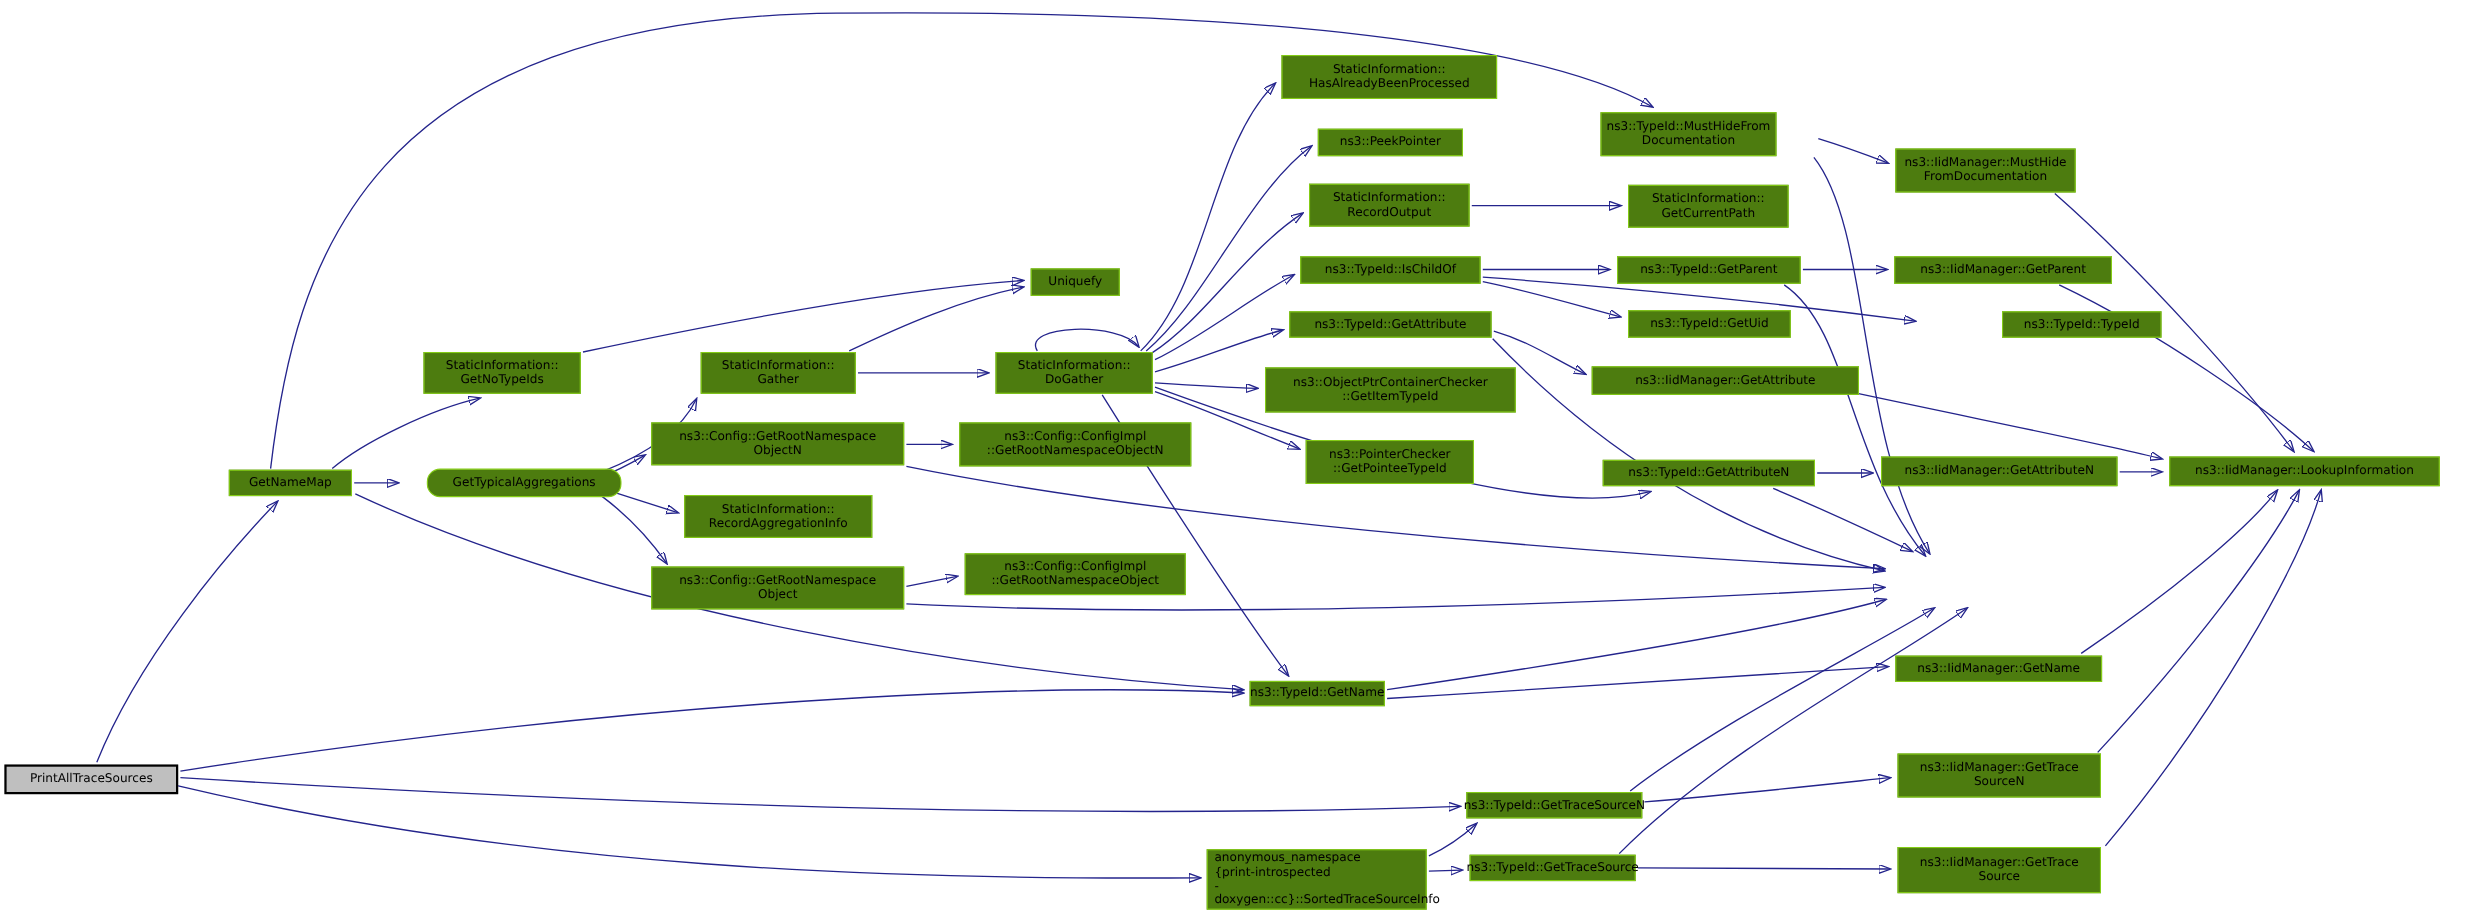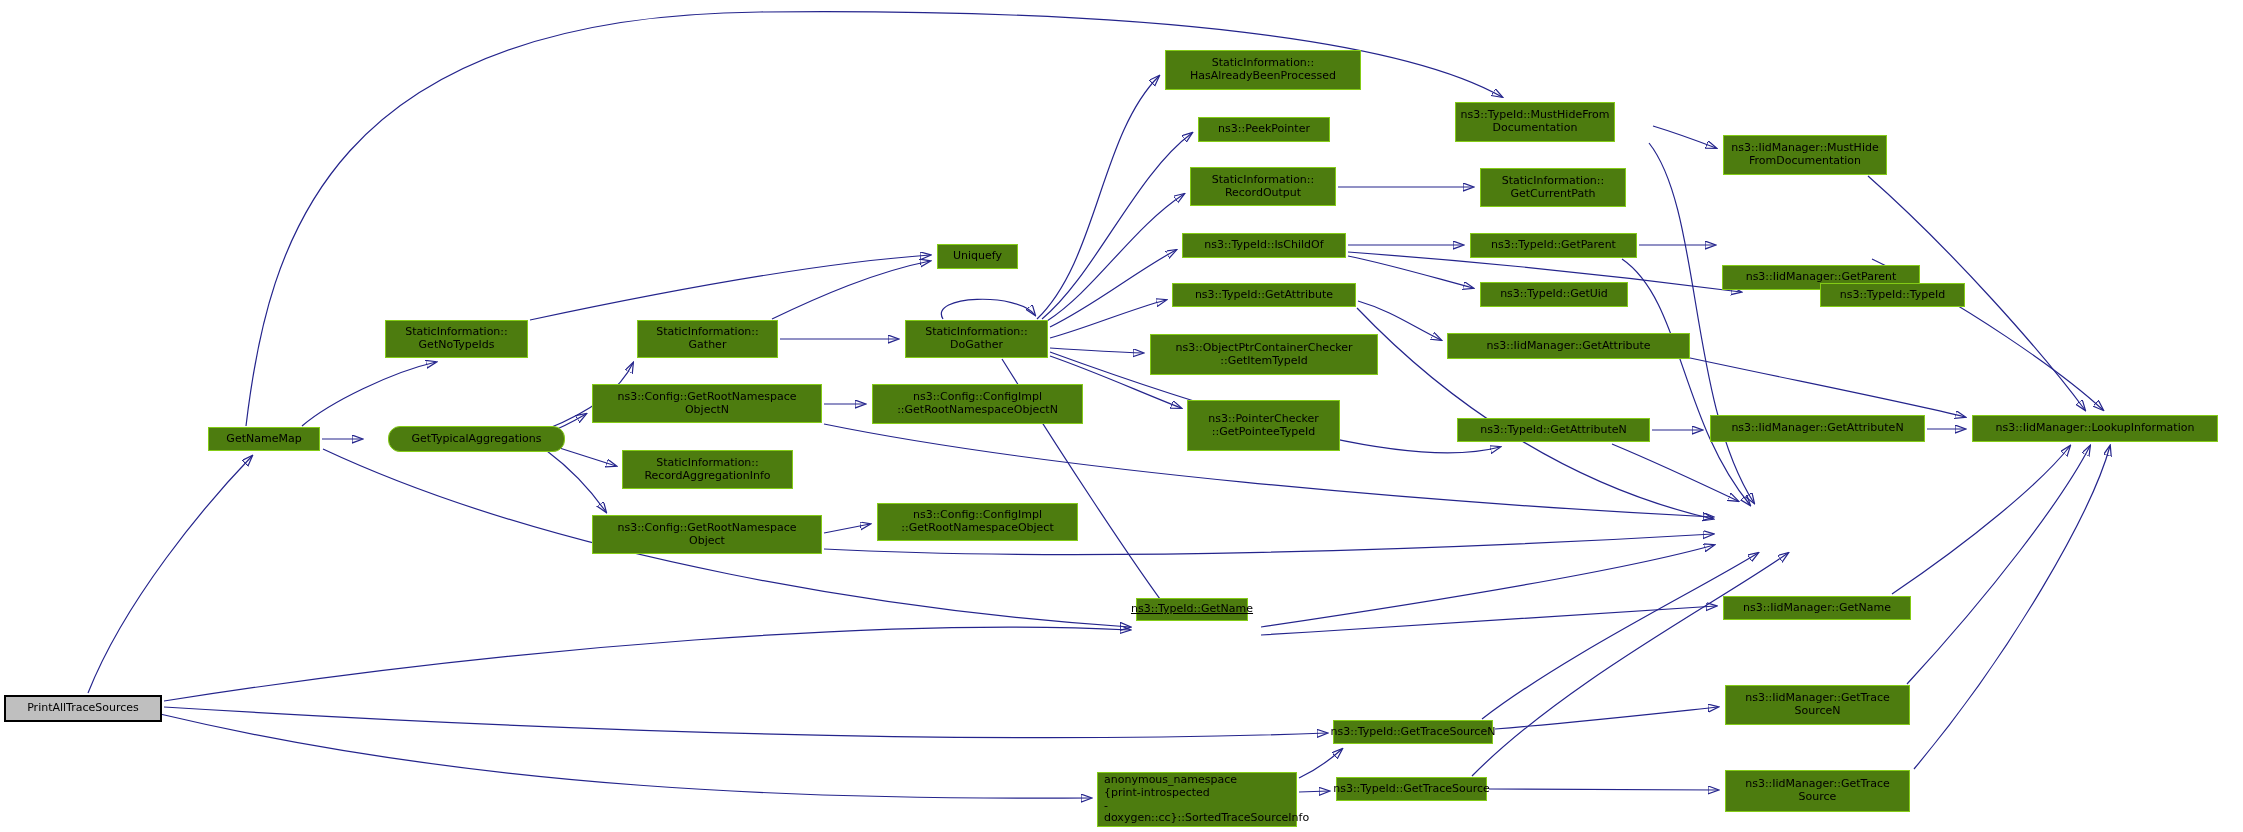--- a/index.html
+++ b/index.html
@@ -156,52 +156,52 @@
   <div class="node" style="left:1182px;top:233px;width:164px;height:25px;">
       <span>ns3::TypeId::IsChildOf</span>
     </div>
   <div class="node" style="left:1172px;top:283px;width:184px;height:24px;">
       <span>ns3::TypeId::GetAttribute</span>
     </div>
   <div class="node" style="left:1150px;top:334px;width:228px;height:41px;">
       <span>ns3::ObjectPtrContainerChecker
 ::GetItemTypeId</span>
     </div>
-  <div class="node" style="left:1187px;top:400px;width:153px;height:51px;">
+  <div class="node" style="left:1187px;top:400px;width:153px;height:40px;">
       <span>ns3::PointerChecker
 ::GetPointeeTypeId</span>
     </div>
   <div class="node" style="left:1470px;top:233px;width:167px;height:25px;">
       <span>ns3::TypeId::GetParent</span>
     </div>
   <div class="node" style="left:1480px;top:282px;width:148px;height:25px;">
       <span>ns3::TypeId::GetUid</span>
     </div>
   <div class="node" style="left:1447px;top:333px;width:243px;height:26px;">
       <span>ns3::IidManager::GetAttribute</span>
     </div>
-  <div class="node" style="left:1722px;top:233px;width:198px;height:25px;margin-top:32px;">
+  <div class="node" style="left:1722px;top:233px;width:198px;height:25px;">
       <span>ns3::IidManager::GetParent</span>
     </div>
   <div class="node" style="left:1820px;top:283px;width:145px;height:24px;">
       <span>ns3::TypeId::TypeId</span>
     </div>
   <div class="node" style="left:1457px;top:418px;width:193px;height:24px;">
       <span>ns3::TypeId::GetAttributeN</span>
     </div>
   <div class="node" style="left:1710px;top:415px;width:215px;height:27px;">
       <span>ns3::IidManager::GetAttributeN</span>
     </div>
   <div class="node" style="left:1972px;top:415px;width:246px;height:27px;">
       <span>ns3::IidManager::LookupInformation</span>
     </div>
   <div class="node" style="left:1723px;top:596px;width:188px;height:24px;">
       <span>ns3::IidManager::GetName</span>
     </div>
-  <div class="node" style="left:1136px;top:598px;width:112px;height:23px;text-decoration:underline;">
+  <div class="node" style="left:1136px;top:619px;width:123px;height:23px;">
       <span>ns3::TypeId::GetName</span>
     </div>
   <div class="node" style="left:1333px;top:720px;width:160px;height:24px;">
       <span>ns3::TypeId::GetTraceSourceN</span>
     </div>
   <div class="node leftalign" style="left:1097px;top:772px;width:200px;height:55px;">
       <span>anonymous_namespace
 {print-introspected
 -doxygen::cc}::SortedTraceSourceInfo</span>
     </div>

